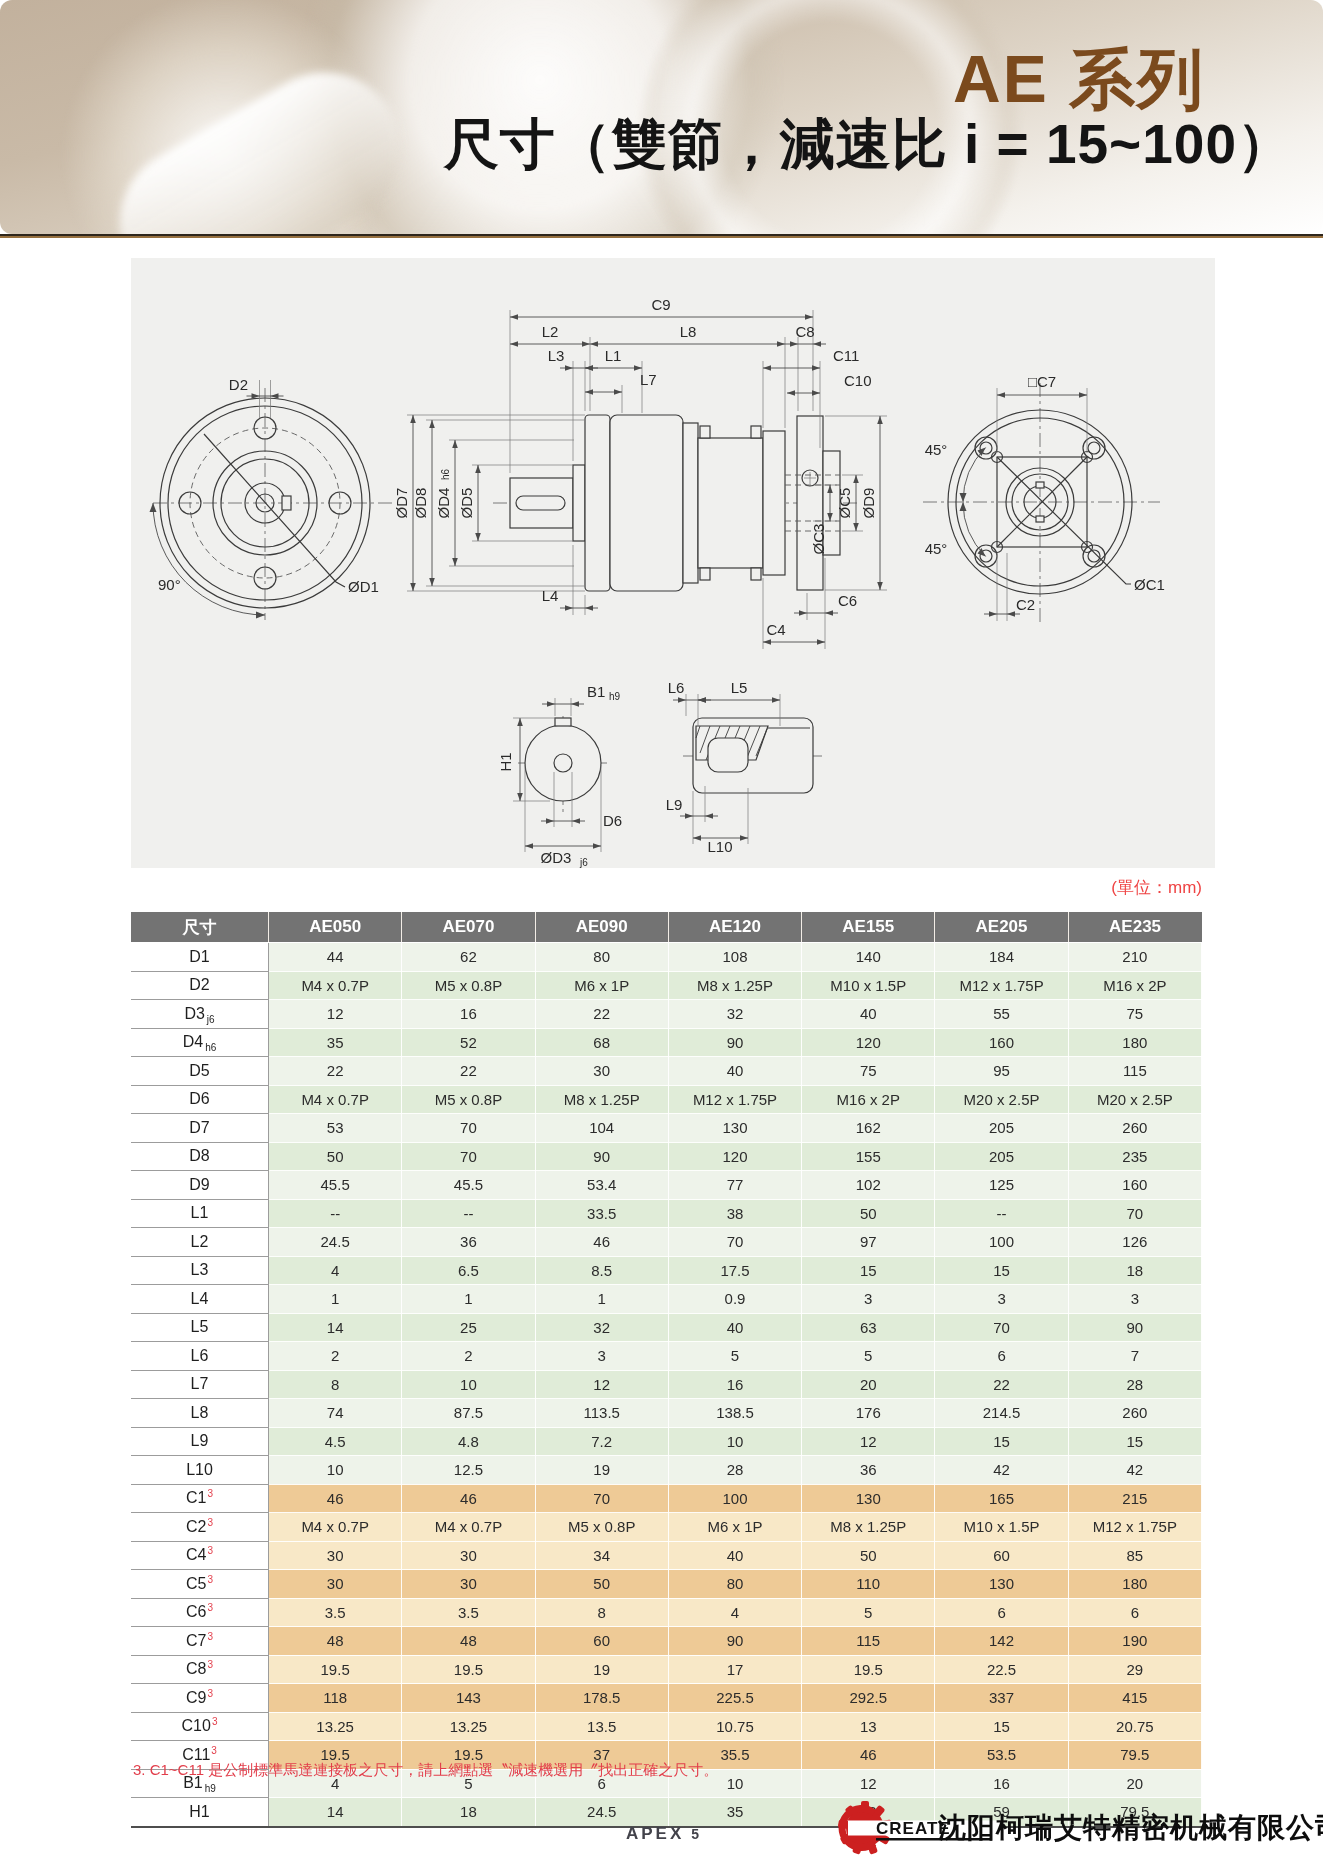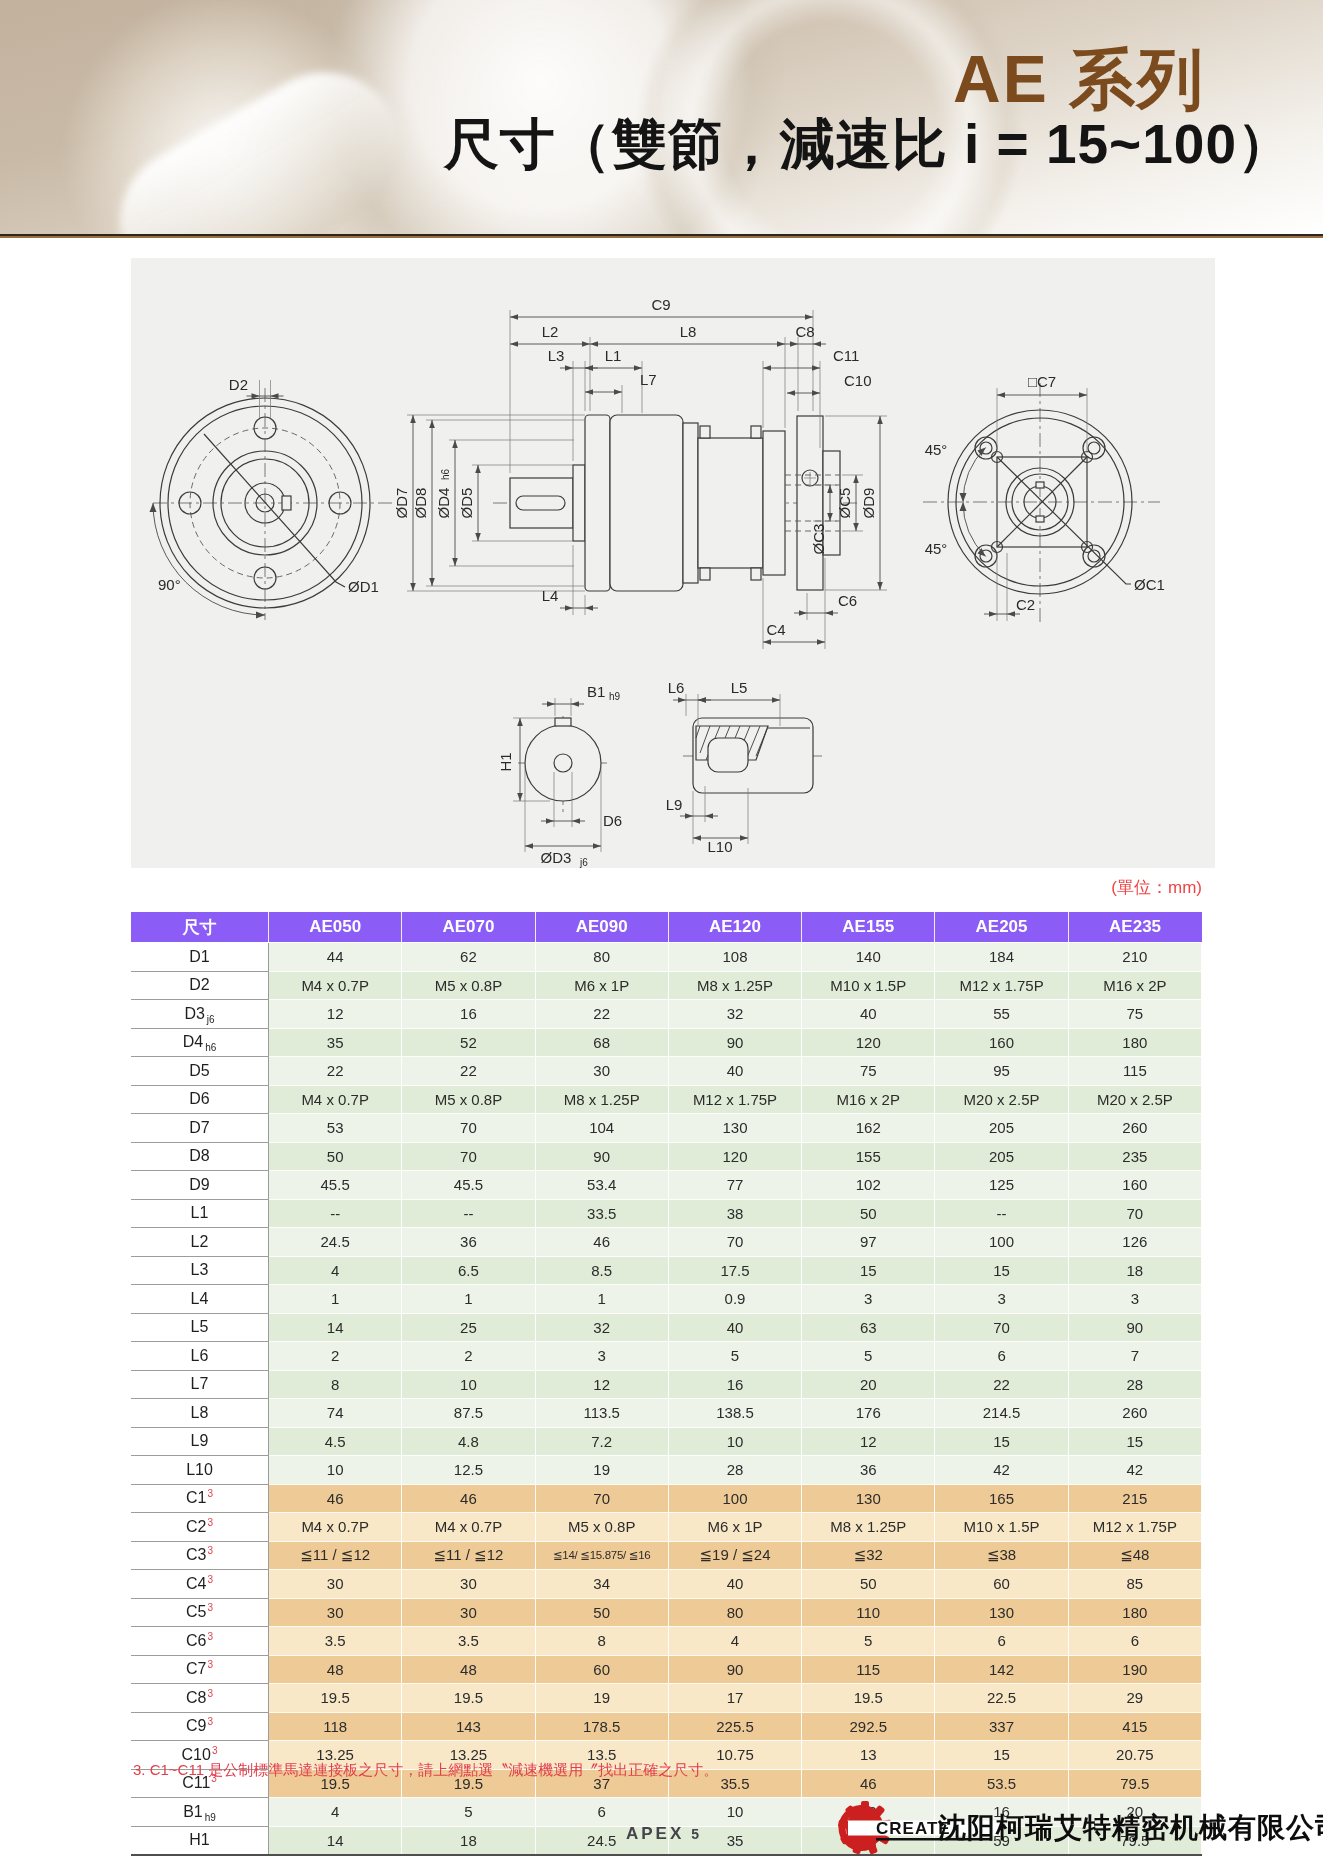--- a/index.html
+++ b/index.html
@@ -1,20 +1,20 @@
 <!DOCTYPE html>
 <html><head>
 <meta charset="utf-8">
 <style>
   html,body{margin:0;padding:0;background:#888;}
   .page{position:relative;width:1323px;height:1871px;background:#fff;overflow:hidden;
         font-family:"Liberation Sans",sans-serif;}
   
   .header{position:absolute;left:0;top:0;width:1323px;height:234px;overflow:hidden;
-          background:linear-gradient(165deg,#c2b19d 0%,#c9baa7 28%,#ddd3c5 55%,#f4f1ec 82%,#ffffff 100%);}
+          background:linear-gradient(165deg,#c2b19d 0%,#c9baa7 28%,#ddd3c5 55%,#f4f1ec 82%,#ffffff 100%);border-radius:12px;}
   .ghost{position:absolute;border-radius:50%;filter:blur(3px);}
   .gh1{left:300px;top:-160px;width:480px;height:480px;
        background:radial-gradient(circle,rgba(255,255,255,.95) 0%,rgba(255,255,255,.75) 38%,rgba(200,190,172,.30) 62%,rgba(200,190,172,0) 72%);}
   .gh2{left:60px;top:-10px;width:330px;height:330px;
        background:radial-gradient(circle,rgba(255,255,255,.9) 0%,rgba(235,228,216,.6) 45%,rgba(205,195,178,0) 70%);}
   .gh3{position:absolute;left:110px;top:110px;width:300px;height:150px;border-radius:80px;
        transform:rotate(-30deg);filter:blur(4px);
        background:linear-gradient(rgba(255,255,255,.95),rgba(210,200,184,.35));}
   .gh4{left:640px;top:-60px;width:380px;height:380px;
        background:radial-gradient(circle,rgba(255,255,255,.0) 40%,rgba(255,255,255,.55) 52%,rgba(205,193,175,.25) 66%,rgba(205,193,175,0) 74%);}
@@ -34,21 +34,21 @@
   .dimar{fill:#4a4a4a;stroke:none;}
   .cl{fill:none;stroke:#5a5a5a;stroke-width:.8;stroke-dasharray:14 4 3 4;}
   .dash{fill:none;stroke:#5a5a5a;stroke-width:.9;stroke-dasharray:6 4;}
   .hatch{stroke:#3b3b3b;stroke-width:.9;}
   text.dlb{font-family:"Liberation Sans",sans-serif;font-size:15px;fill:#2a2a2a;}
   text.subl{font-family:"Liberation Sans",sans-serif;font-size:10px;fill:#2a2a2a;}
   
   .unit{position:absolute;top:876px;right:121px;font-size:17px;color:#ef4444;}
   
   table.dims{position:absolute;left:131px;top:912px;width:1071px;border-collapse:collapse;table-layout:fixed;}
-  table.dims thead th{background:#8b5cf6;color:#fff;font-size:17px;font-weight:bold;height:28px;
+  table.dims thead th{background:#737373;color:#fff;font-size:17px;font-weight:bold;height:28px;
                       border-right:1px solid #f2ede6;border-bottom:1px solid #fff;}
   table.dims thead th:last-child{border-right:none;}
   table.dims tbody th{background:#fff;font-weight:normal;font-size:16px;color:#1f1f1f;text-align:center;
                       border-bottom:1px solid #9c9c9c;border-right:1px solid #9c9c9c;height:25.5px;}
   table.dims tbody td{font-size:15px;color:#2c2c2c;text-align:center;border:1px solid rgba(255,255,255,.92);}
   table.dims tbody td.sm{font-size:11.5px;letter-spacing:-.3px;}
   table.dims tbody tr:last-child td, table.dims tbody tr:last-child th{border-bottom:2.5px solid #4e4e4e;}
   .g0{background:#eef3ea;} .g1{background:#e0ecd8;}
   .o0{background:#f8e8c7;} .o1{background:#eeca96;}
   .lsub{font-size:10px;position:relative;top:4px;margin-left:2px;color:#1f1f1f;}
@@ -558,30 +558,20 @@
           <th><span>C2</span><span class="lsup">3</span></th>
           <td class="o0">M4 x 0.7P</td>
           <td class="o0">M4 x 0.7P</td>
           <td class="o0">M5 x 0.8P</td>
           <td class="o0">M6 x 1P</td>
           <td class="o0">M8 x 1.25P</td>
           <td class="o0">M10 x 1.5P</td>
           <td class="o0">M12 x 1.75P</td>
         </tr>
         <tr>
-          <th><span>C3</span><span class="lsup">3</span></th>
-          <td class="o1">≦11 / ≦12</td>
-          <td class="o1">≦11 / ≦12</td>
-          <td class="o1 sm">≦14/ ≦15.875/ ≦16</td>
-          <td class="o1">≦19 / ≦24</td>
-          <td class="o1">≦32</td>
-          <td class="o1">≦38</td>
-          <td class="o1">≦48</td>
-        </tr>
-        <tr>
           <th><span>C4</span><span class="lsup">3</span></th>
           <td class="o0">30</td>
           <td class="o0">30</td>
           <td class="o0">34</td>
           <td class="o0">40</td>
           <td class="o0">50</td>
           <td class="o0">60</td>
           <td class="o0">85</td>
         </tr>
         <tr>

